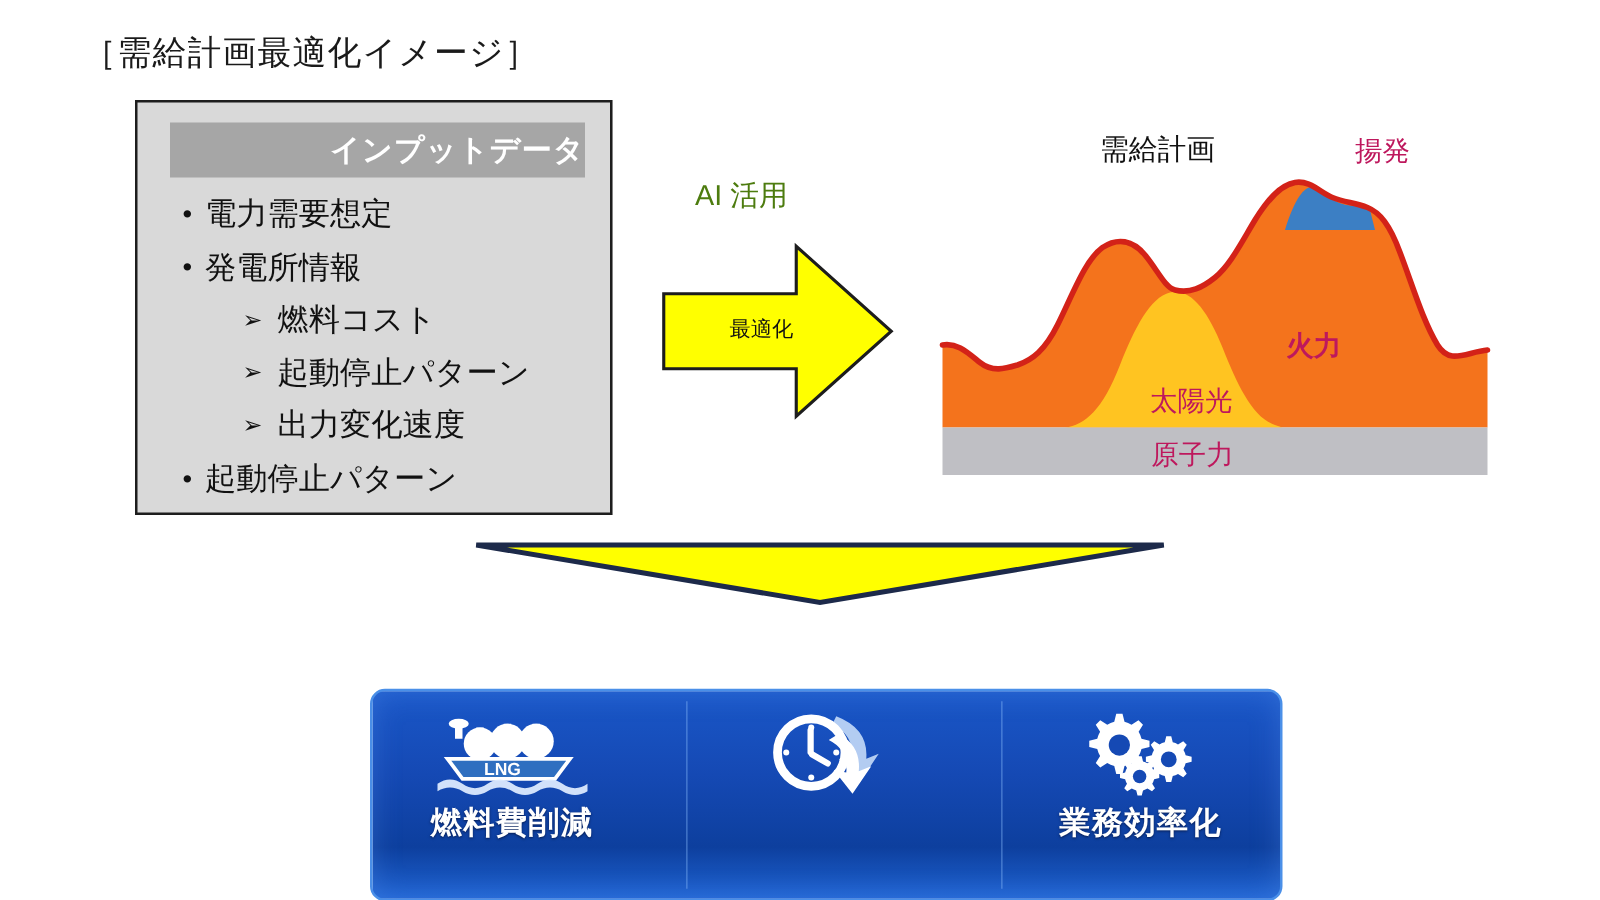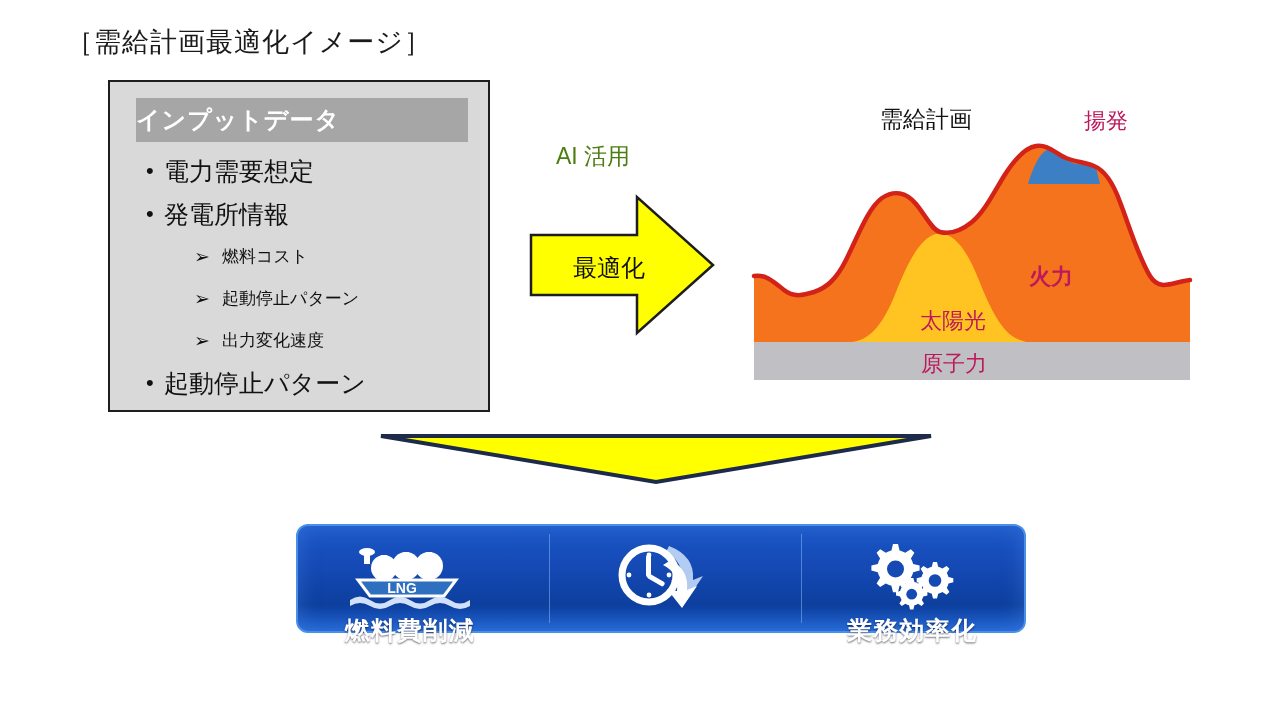--- a/index.html
+++ b/index.html
@@ -20,52 +20,52 @@
   }
 
   
   .input-box{
     position:absolute;left:108px;top:80px;width:382px;height:332px;
     background:#d9d9d9;border:2px solid #1d1d1d;box-sizing:border-box;
   }
   .input-header{
     position:absolute;left:26px;top:16px;width:332px;height:44px;
     background:#a6a6a6;
-    display:flex;align-items:center;justify-content:flex-start;
+    display:flex;align-items:center;justify-content:flex-end;
   }
   .input-header-text{
     color:#ffffff;font-weight:bold;font-size:24px;letter-spacing:1px;
   }
   .bullets{position:absolute;left:0;top:70px;width:382px;}
   .b-row{display:flex;align-items:flex-start;margin:0 0 5px 0;}
   .b-row.lvl1{padding-left:30px;}
   .b-row.lvl2{padding-left:84px;}
   .b-dot{
     width:24px;flex:0 0 24px;color:#111;font-size:22px;line-height:38px;
     text-align:left;padding-left:6px;box-sizing:border-box;
   }
   .b-arrow{
     width:28px;flex:0 0 28px;color:#111;font-size:19px;line-height:37px;
     text-align:left;
   }
   .b-text{
     font-size:25px;color:#111;line-height:38px;
     font-family:"Liberation Sans","DejaVu Sans",sans-serif;white-space:nowrap;
   }
-  .b-text.sub{font-size:17px;line-height:37px;}
+  .b-text.sub{font-size:25px;line-height:37px;}
 
   
   .ai-label{
     position:absolute;left:556px;top:141px;
     font-size:23px;color:#4d7c0f;white-space:nowrap;
   }
   .arrow-right{position:absolute;left:527px;top:185px;width:190px;height:160px;}
   .arrow-text{
     position:absolute;left:549px;top:252px;width:120px;text-align:center;
-    font-size:24px;color:#111;white-space:nowrap;
+    font-size:17px;color:#111;white-space:nowrap;
   }
 
   
   .chart-wrap{position:absolute;left:740px;top:96px;width:480px;height:300px;}
   .chart-title{
     position:absolute;left:140px;top:8px;width:200px;text-align:left;
     font-size:23px;color:#111;white-space:nowrap;
   }
   .lbl{position:absolute;font-size:22px;color:#be185d;white-space:nowrap;}
   .lbl-yohatsu{left:344px;top:10px;}
@@ -80,21 +80,21 @@
   .effect-banner{
     position:absolute;left:462px;top:494px;width:386px;height:44px;
     background:#3d9bec;display:flex;align-items:center;justify-content:center;
   }
   .effect-banner-text{
     color:#ffffff;font-weight:bold;font-size:27px;letter-spacing:1px;white-space:nowrap;
   }
 
   
   .benefits{
-    position:absolute;left:296px;top:524px;width:730px;height:109px;
+    position:absolute;left:296px;top:551px;width:730px;height:170px;
     border-radius:12px;
     background:linear-gradient(180deg,#1a57c8 0%,#1549b4 40%,#0d3f9e 75%,#1f63d2 100%);
     border:2px solid #4a8fe8;
     box-sizing:border-box;
     box-shadow:inset 0 0 22px rgba(90,150,240,.35);
     display:flex;
     gap:28px;
   }
   .benefit{
     flex:1 1 0;position:relative;display:flex;flex-direction:column;

